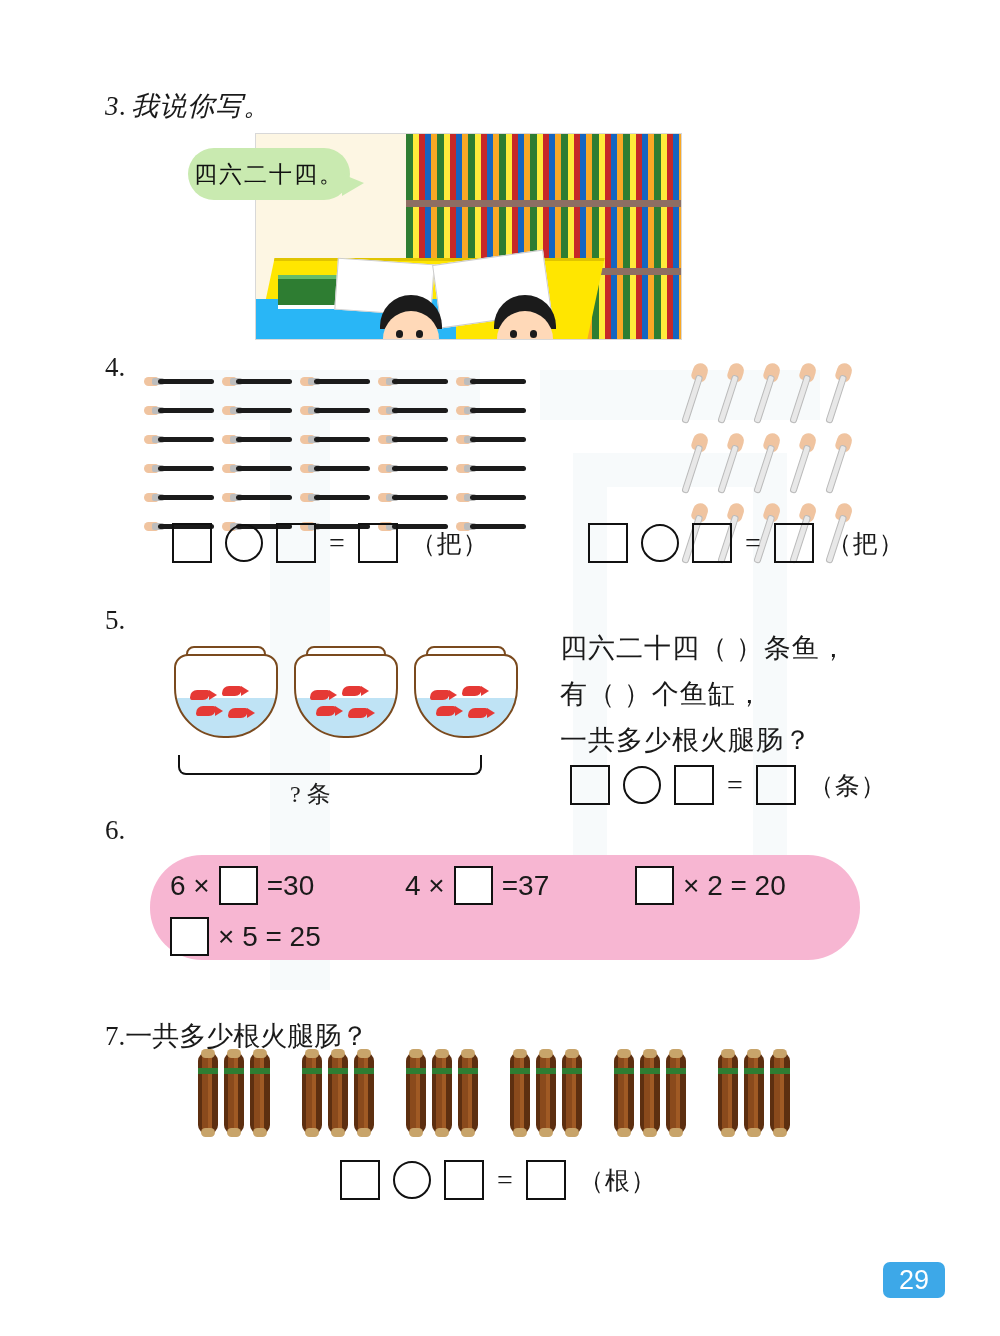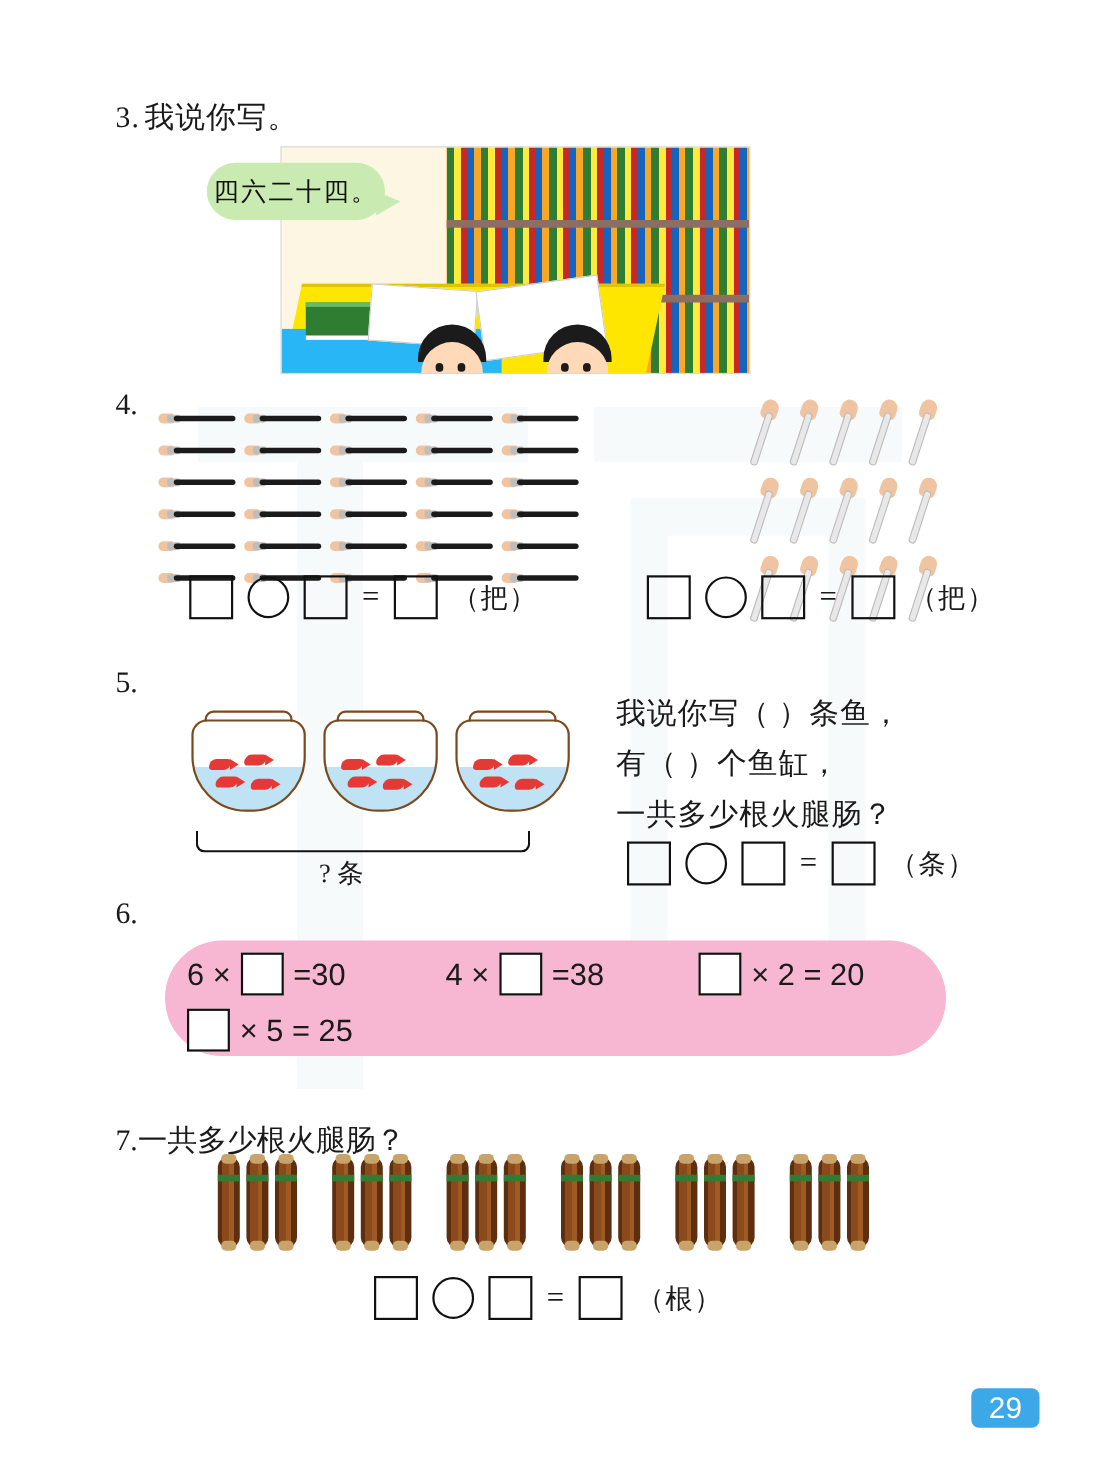--- a/index.html
+++ b/index.html
@@ -14,21 +14,21 @@
   .watermark{
     position:absolute;left:120px;top:330px;width:760px;height:700px;
     opacity:0.05;pointer-events:none;
   }
 
   .q-num{
     font-size:27px;font-family:"Liberation Serif", serif;
   }
 
   
-  .item3{position:absolute;left:105px;top:88px;}
+  .item3{position:absolute;left:105px;top:88px;font-style:italic;}
   .item3 .head{font-size:27px;letter-spacing:1px;}
   .pic3{
     position:absolute;left:255px;top:133px;width:425px;height:205px;
     border:1px solid #d8d8d8;overflow:hidden;background:#fdf6e3;
   }
   .pic3 .bookshelf{
     position:absolute;right:0;top:0;width:275px;height:205px;
     background:
       repeating-linear-gradient(90deg,#2e7d32 0 7px,#ffeb3b 7px 13px,#c62828 13px 19px,#1565c0 19px 25px,#f9a825 25px 31px);
   }
@@ -280,21 +280,21 @@
         <span class="fish" style="left:20px;top:50px"></span>
         <span class="fish" style="left:52px;top:52px"></span>
       </span>
     </span>
   </div>
 
   <div class="brace"></div>
   <div class="brace-label">? 条</div>
 
   <div class="text5">
-    <div>我说你写（      ）条鱼，</div>
+    <div>四六二十四（      ）条鱼，</div>
     <div>有（      ）个鱼缸，</div>
     <div>一共多少根火腿肠？</div>
   </div>
 
   <div class="eq eq5">
     <span class="sqr"></span>
     <span class="cir"></span>
     <span class="sqr"></span>
     <span class="eqsign">=</span>
     <span class="sqr"></span>
@@ -305,21 +305,21 @@
   <div class="pinkbar"></div>
   <div class="pinkgrid">
     <div class="cell">
       <span>6 ×</span>
       <span class="sqr-w"></span>
       <span>=30</span>
     </div>
     <div class="cell">
       <span>4 ×</span>
       <span class="sqr-w"></span>
-      <span>=38</span>
+      <span>=37</span>
     </div>
     <div class="cell">
       <span class="sqr-w"></span>
       <span>× 2 = 20</span>
     </div>
     <div class="cell">
       <span class="sqr-w"></span>
       <span>× 5 = 25</span>
     </div>
   </div>

